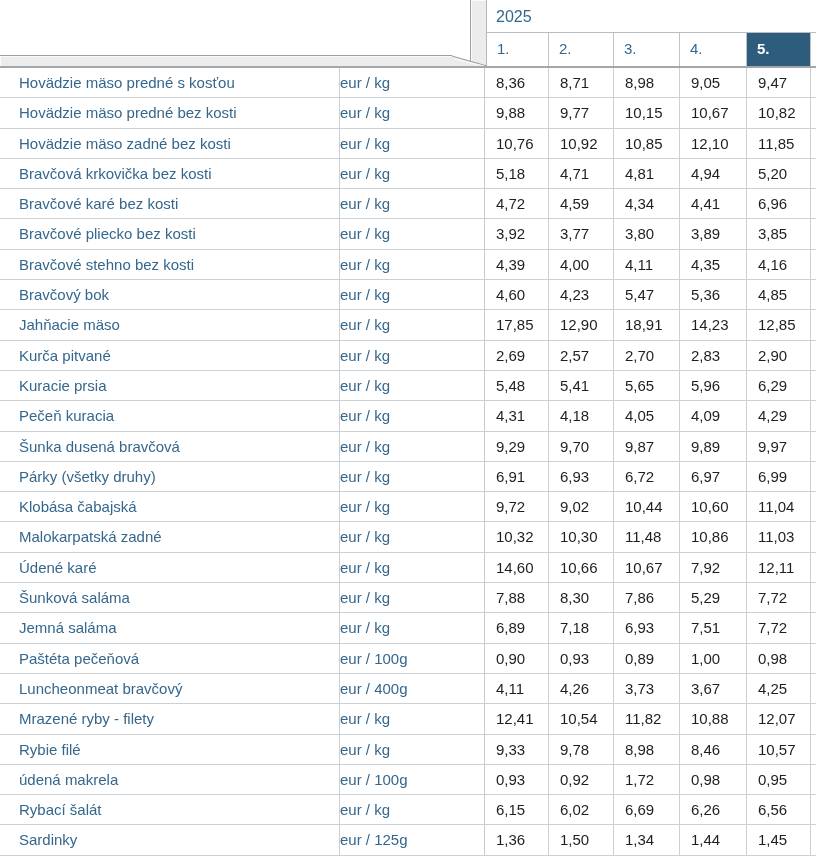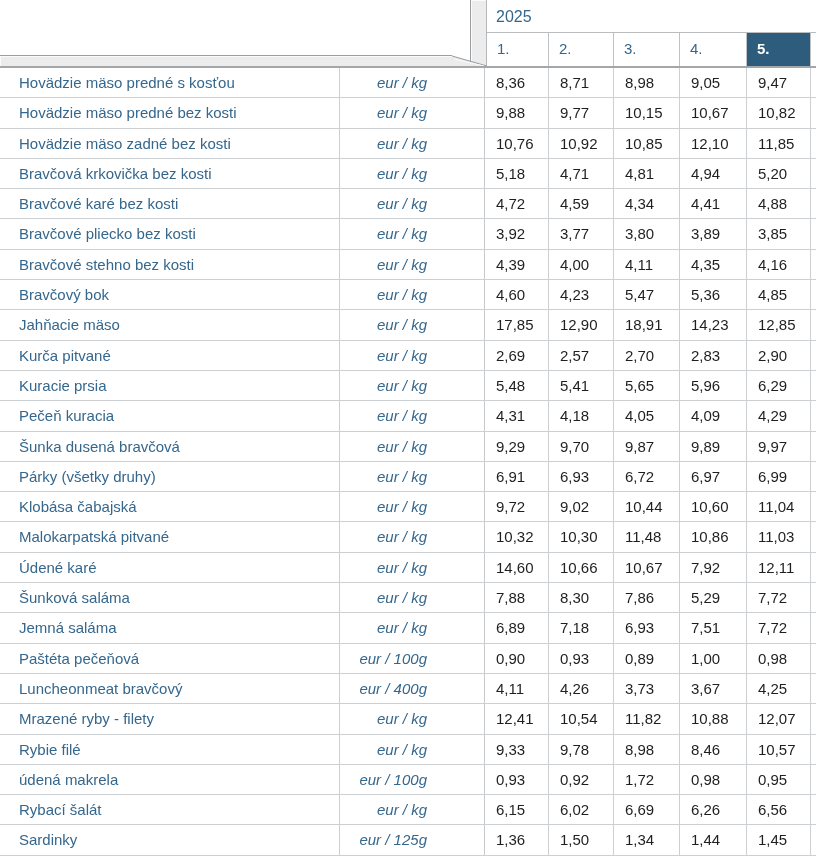--- a/index.html
+++ b/index.html
@@ -38,21 +38,21 @@
     background:#ececec;border-top:1px solid #9b9fa2;
     box-shadow:inset 1px 1px 0 #fbfbfb;
   }
   .bevel{position:absolute;left:452px;top:54px;}
 
   
   .body{position:absolute;left:0;top:68px;width:816px;height:788px;overflow:hidden;}
   .row{display:flex;height:30.31px;box-sizing:border-box;border-bottom:1px solid #ccd0d2;background:#fff;}
   .cell{box-sizing:border-box;height:100%;line-height:29px;white-space:nowrap;overflow:hidden;}
   .c-name{width:340px;border-right:1px solid #ccd0d2;padding-left:19px;font-size:15px;color:var(--accent);}
-  .c-unit{width:145px;border-right:1px solid #c6cacc;text-align:right;padding-right:57px;font-size:15px;color:var(--accent);font-style:italic;}
+  .c-unit{width:145px;border-right:1px solid #c6cacc;text-align:left;padding-right:57px;font-size:15px;color:var(--accent);}
   .c-val{border-right:1px solid #ccd0d2;padding-left:11px;font-size:15px;color:var(--val);}
   .v1{width:64px}.v2{width:65px}.v3{width:66px}.v4{width:67px}.v5{width:64px}
   .c-rest{flex:1;border-right:none;background:#fff;}
 </style>
 </head>
 <body>
 
 <div class="app">
   <div class="edge-top"></div>
 
@@ -124,21 +124,21 @@
     <div class="cell c-rest"></div>
   </div>
 
   <div class="row">
     <div class="cell c-name">Bravčové karé bez kosti</div>
     <div class="cell c-unit">eur / kg</div>
     <div class="cell c-val v1">4,72</div>
     <div class="cell c-val v2">4,59</div>
     <div class="cell c-val v3">4,34</div>
     <div class="cell c-val v4">4,41</div>
-    <div class="cell c-val v5">4,88</div>
+    <div class="cell c-val v5">6,96</div>
     <div class="cell c-rest"></div>
   </div>
 
   <div class="row">
     <div class="cell c-name">Bravčové pliecko bez kosti</div>
     <div class="cell c-unit">eur / kg</div>
     <div class="cell c-val v1">3,92</div>
     <div class="cell c-val v2">3,77</div>
     <div class="cell c-val v3">3,80</div>
     <div class="cell c-val v4">3,89</div>
@@ -239,21 +239,21 @@
     <div class="cell c-unit">eur / kg</div>
     <div class="cell c-val v1">9,72</div>
     <div class="cell c-val v2">9,02</div>
     <div class="cell c-val v3">10,44</div>
     <div class="cell c-val v4">10,60</div>
     <div class="cell c-val v5">11,04</div>
     <div class="cell c-rest"></div>
   </div>
 
   <div class="row">
-    <div class="cell c-name">Malokarpatská pitvané</div>
+    <div class="cell c-name">Malokarpatská zadné</div>
     <div class="cell c-unit">eur / kg</div>
     <div class="cell c-val v1">10,32</div>
     <div class="cell c-val v2">10,30</div>
     <div class="cell c-val v3">11,48</div>
     <div class="cell c-val v4">10,86</div>
     <div class="cell c-val v5">11,03</div>
     <div class="cell c-rest"></div>
   </div>
 
   <div class="row">

